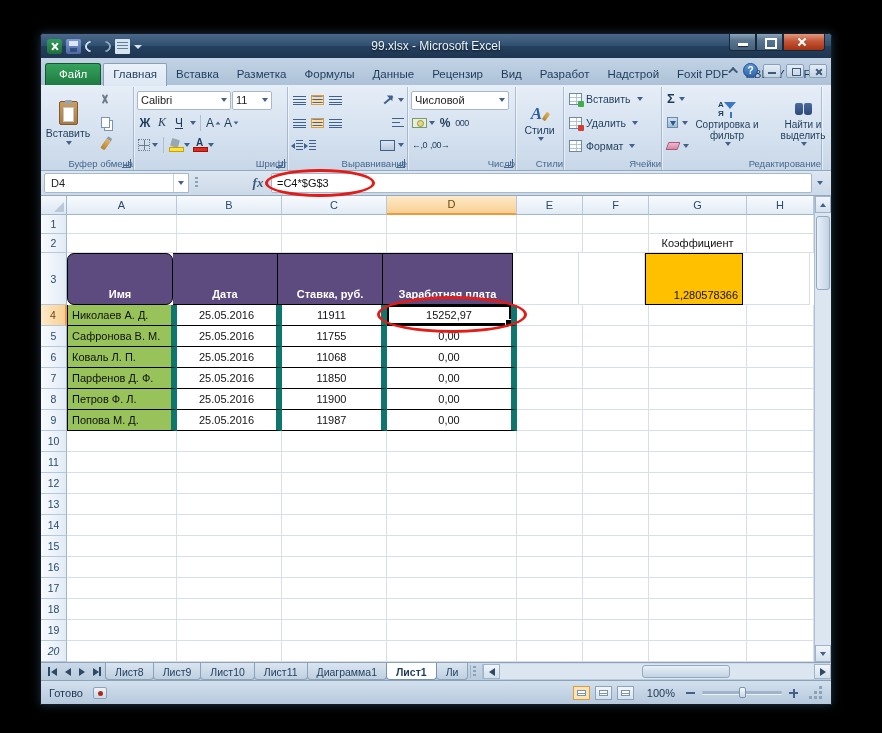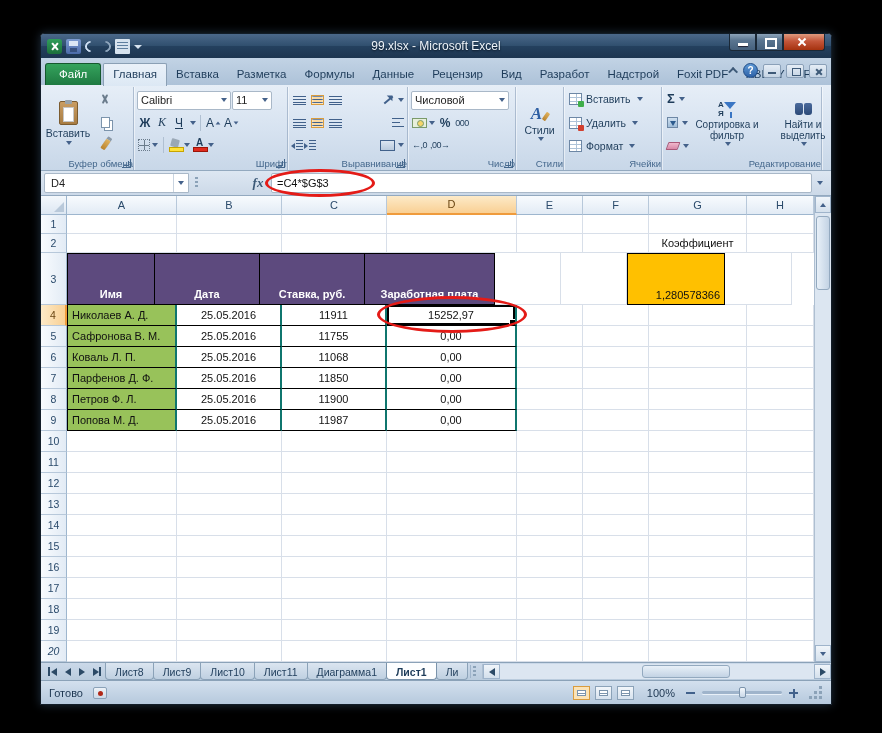--- a/index.html
+++ b/index.html
@@ -154,21 +154,21 @@
   .g-row{display:flex;flex:none}
   .g-row.hdr{height:19px}
   .corner{width:26px;flex:none;background:linear-gradient(#f4f8fc,#dde7f2);border-right:1px solid #9eb6ce;border-bottom:1px solid #9eb6ce;position:relative}
   .corner:after{content:'';position:absolute;right:2px;bottom:2px;border-left:10px solid transparent;border-bottom:10px solid #b9c9da}
   .col-h{flex:none;background:linear-gradient(#f8fbfe,#e2ebf5);border-right:1px solid #b7c8da;border-bottom:1px solid #9eb6ce;font-size:11px;color:#2a4a6b;text-align:center;line-height:18px}
   .col-h.sel{background:linear-gradient(#fdeac8,#f9d094);border-bottom:2px solid #ef9b3c;line-height:16px;color:#6a4512}
   .row-h{width:26px;flex:none;background:linear-gradient(90deg,#f8fbfe,#e2ebf5);border-right:1px solid #9eb6ce;border-bottom:1px solid #b7c8da;font-size:10.5px;color:#2a4a6b;display:flex;align-items:center;justify-content:center}
   .row-h.sel{background:linear-gradient(90deg,#fdeac8,#f9d094);border-right:2px solid #ef9b3c;color:#6a4512}
   .cell{flex:none;border-right:1px solid #d8dfe9;border-bottom:1px solid #d8dfe9;font-size:11px;color:#111;display:flex;align-items:center;justify-content:center;overflow:hidden;white-space:nowrap;position:relative}
   .thead{background:#5d4a7e;color:#fff;font-weight:700;align-items:flex-end;padding-bottom:4px;border-right:1px solid #000;border-bottom:1px solid #000}
-  .tcell{border-right:2px solid #0f766e;border-bottom:1px solid #000}
+  .tcell{border-right:6px solid #0f766e;border-bottom:1px solid #000}
   .tb-left{border-left:1px solid #000}
   .tb-top{border-top:1px solid #000}
   .tname{justify-content:flex-start;padding-left:4px;background:#98c25a}
   .koef-label{justify-content:center;overflow:visible}
   .koef-value{background:#ffc000;border:1px solid #000;justify-content:flex-end;align-items:flex-end;padding:0 4px 3px 0}
   .selcell{background:#fff;box-shadow:inset 0 0 0 2px #000;z-index:2}
   .selcell:after{content:'';position:absolute;right:0;bottom:0;width:5px;height:5px;background:#000;border-left:1px solid #fff;border-top:1px solid #fff}
 
   .vscroll{position:absolute;right:0;top:0;bottom:0;width:17px;background:#dce6f1;border-left:1px solid #aebfd1;display:flex;flex-direction:column}
   .vs-btn{flex:none;height:17px;background:linear-gradient(#f0f5fa,#d4e0ec);border:1px solid #9fb4cb;display:flex;align-items:center;justify-content:center}
@@ -510,21 +510,21 @@
           <div class="cell" style="width: 105px;"></div>
           <div class="cell" style="width: 105px;"></div>
           <div class="cell" style="width: 130px;"></div>
           <div class="cell" style="width: 66px;"></div>
           <div class="cell" style="width: 66px;"></div>
           <div class="cell koef-label" style="width: 98px;">Коэффициент</div>
           <div class="cell" style="width: 67px;"></div>
         </div>
         <div class="g-row" style="height: 52px;">
           <div class="row-h">3</div>
-          <div class="cell thead tb-left tb-top" style="width: 88px;">Имя</div>
+          <div class="cell thead tb-left tb-top" style="width: 106px; border-radius: 7px;">Имя</div>
           <div class="cell thead tb-top" style="width: 105px;">Дата</div>
           <div class="cell thead tb-top" style="width: 105px;">Ставка, руб.</div>
           <div class="cell thead tb-top" style="width: 130px;">Заработная плата</div>
           <div class="cell" style="width: 66px;"></div>
           <div class="cell" style="width: 66px;"></div>
           <div class="cell koef-value" style="width: 98px;">1,280578366</div>
           <div class="cell" style="width: 67px;"></div>
         </div>
         <div class="g-row" style="height: 21px;">
           <div class="row-h sel">4</div>

